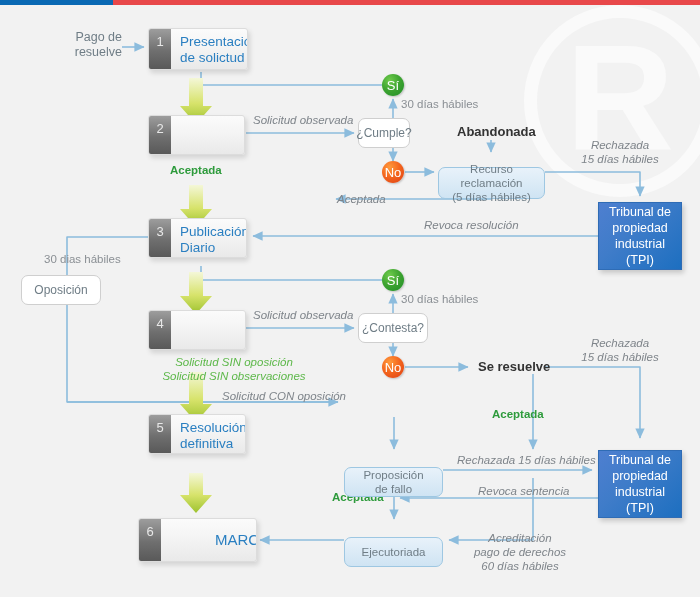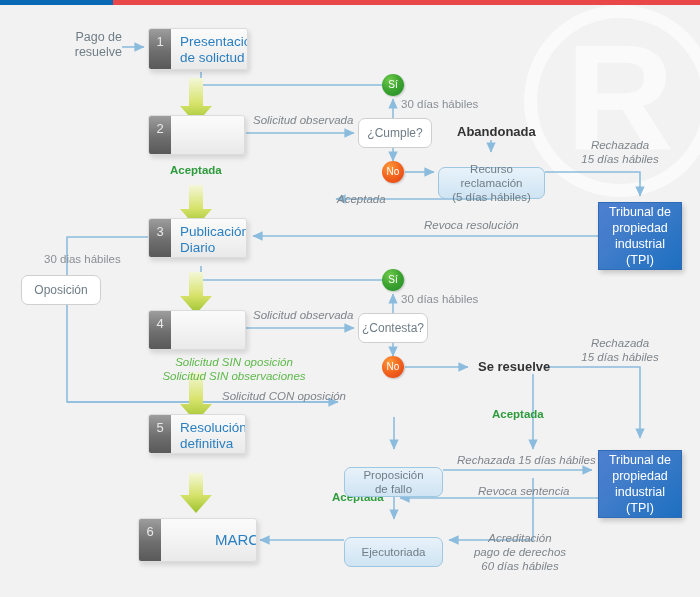--- a/index.html
+++ b/index.html
@@ -94,21 +94,21 @@
     box-shadow:2px 3px 5px rgba(0,0,0,.18);
     color:#ffffff;font-size:12.5px;line-height:16px;
     display:flex;align-items:center;justify-content:center;text-align:center;
     white-space:pre-line;box-sizing:border-box;
   }
 
   
   .badge{
     position:absolute;z-index:4;width:22px;height:22px;border-radius:50%;
     display:flex;align-items:center;justify-content:center;
-    color:#fff;font-size:10px;line-height:1;
+    color:#fff;font-size:13px;line-height:1;
     box-shadow:1px 1px 2px rgba(0,0,0,.2);
   }
   .badge.si{background:radial-gradient(circle at 35% 28%,#6fcb4c 0%,#3fa531 45%,#1f8c28 100%);}
   .badge.no{background:radial-gradient(circle at 35% 28%,#ff9a3c 0%,#f4671e 45%,#dd3d12 100%);}
 
   
   .t{position:absolute;z-index:2;white-space:pre-line;text-align:center;}
   .t.gray{color:#8a8f94;font-size:11.5px;line-height:14px;}
   .t.gray-i{color:#7e848a;font-size:11.5px;line-height:14px;font-style:italic;}
   .t.dark-b{color:#333333;font-size:13px;font-weight:bold;}
@@ -238,21 +238,21 @@
   </div>
 
   <div class="step marca" style="left:138px;top:518px;width:117px;height:42px;">
     <div class="num">6</div>
     <div class="lbl">
       <span>MARCA</span>
       <span class="rmark">R</span>
     </div>
   </div>
 
-  <div class="dbox" style="left:358px;top:118px;width:74px;height:30px;">¿Cumple?</div>
+  <div class="dbox" style="left:358px;top:118px;width:52px;height:30px;">¿Cumple?</div>
   <div class="dbox" style="left:358px;top:313px;width:70px;height:30px;">¿Contesta?</div>
   <div class="dbox" style="left:21px;top:275px;width:80px;height:30px;">Oposición</div>
 
   <div class="badge si" style="left:382px;top:74px;">Sí</div>
   <div class="badge no" style="left:382px;top:161px;">No</div>
   <div class="badge si" style="left:382px;top:269px;">Sí</div>
   <div class="badge no" style="left:382px;top:356px;">No</div>
 
   <div class="pbox" style="left:438px;top:155px;width:107px;height:32px;">Recurso reclamación
 (5 días hábiles)</div>

